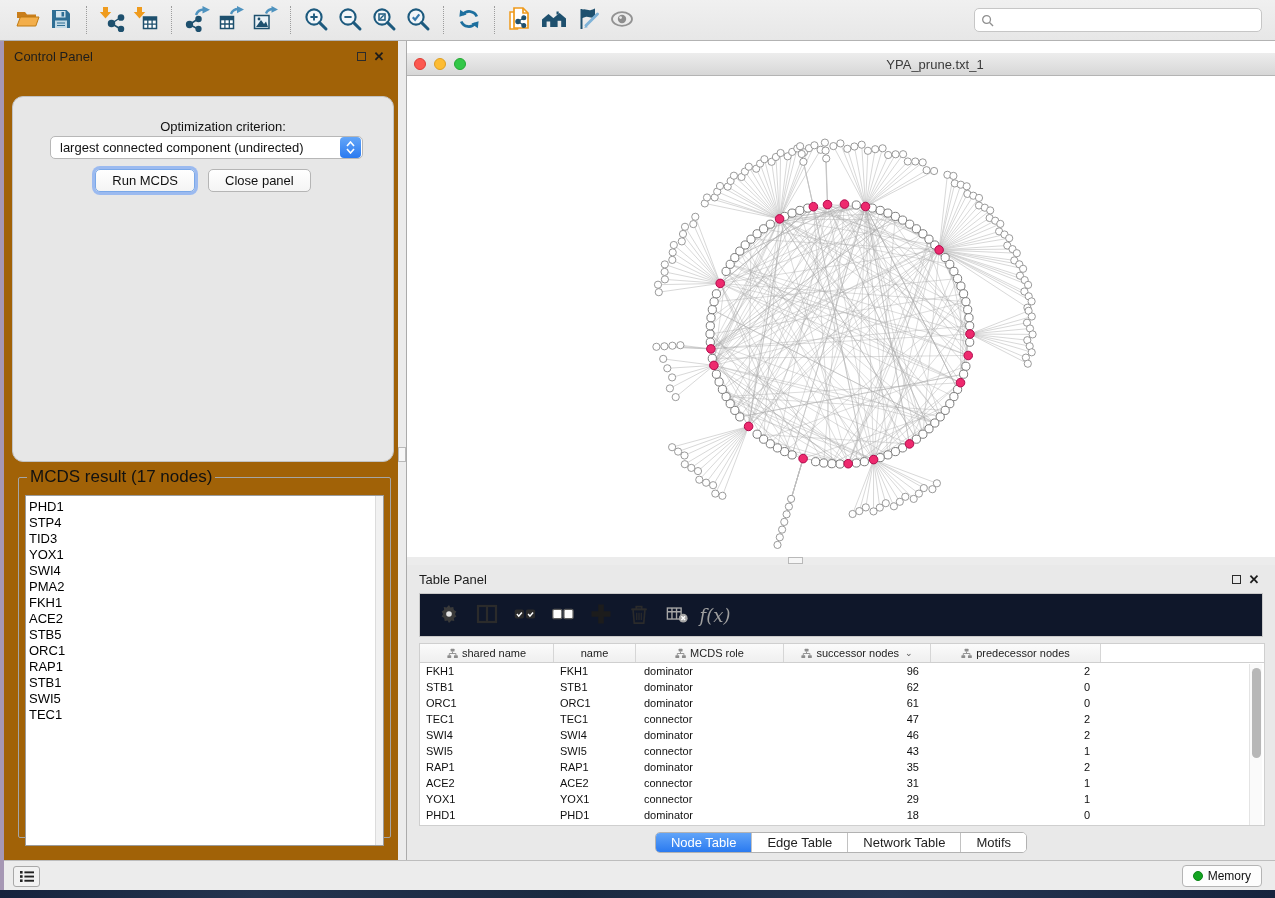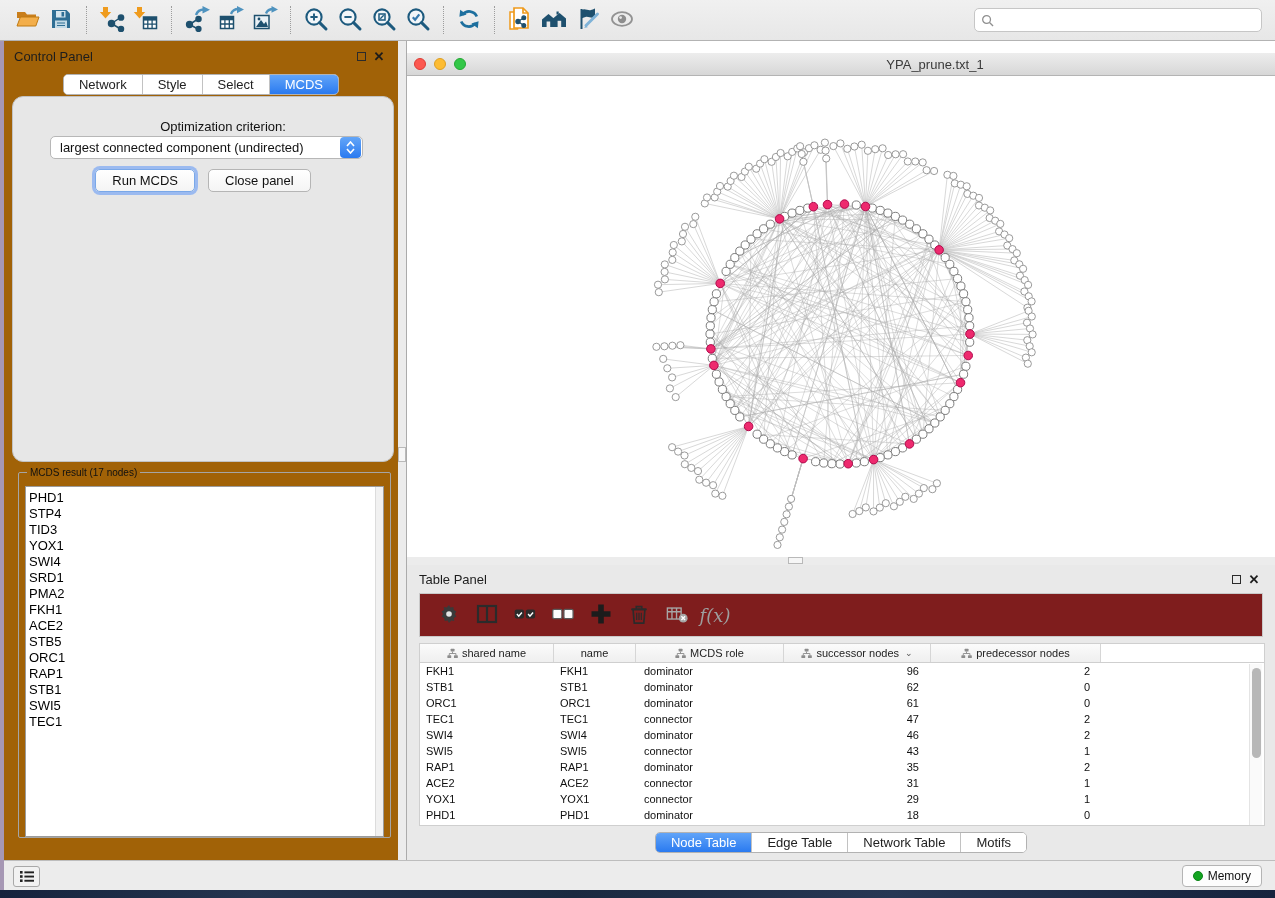--- a/index.html
+++ b/index.html
@@ -39,21 +39,21 @@
     border-radius:5px;display:flex;align-items:center;cursor:pointer;}
   .selectbox .sel-text{flex:1;font-size:13px;padding-left:9px;color:#111;white-space:nowrap;}
   .stepper{width:21px;height:21px;border-radius:4px;background:linear-gradient(180deg,#64a6f8,#2a7af0);margin-right:1px;
     display:flex;flex-direction:column;align-items:center;justify-content:center;gap:1px;flex:none;}
   .btnrow{position:absolute;left:0;top:72px;width:100%;display:flex;justify-content:center;gap:13px;}
   .pushbtn{height:23px;background:linear-gradient(#ffffff,#f4f4f4);border:1px solid #b5b5b5;border-radius:5px;
     font:13px "Liberation Sans",sans-serif;color:#111;padding:0 16px;cursor:pointer;}
   .pushbtn.focused{box-shadow:0 0 0 3px rgba(93,150,247,.55);border-color:#7aa8e8;}
   .mcds-fieldset{position:absolute;left:14px;top:426px;width:372px;height:371px;border:1px solid #a5a5a5;border-radius:2px;
     padding:8px 6px 6px 6px;}
-  .mcds-fieldset legend{font-size:10px;color:#111;padding:0 3px;margin-left:2px;margin-top:10px;}
+  .mcds-fieldset legend{font-size:17px;color:#111;padding:0 3px;margin-left:2px;margin-top:10px;}
   .mcds-list{width:359px;height:351px;background:#fff;border:1px solid #9b9b9b;overflow:hidden;position:relative;
     padding:3px 0 0 3px;font-size:13px;line-height:16px;color:#000;}
   .mcds-scroll{position:absolute;right:0;top:0;width:8px;height:100%;background:#f1f1f1;border-left:1px solid #dcdcdc;}
 
   .vsplitter{position:absolute;left:398px;top:41px;width:9px;height:819px;background:#ececec;border-right:1px solid #ababab;}
   .vsplitter .grip{position:absolute;left:0px;top:406px;width:8px;height:15px;background:#f6f6f6;border:1px solid #b9b9b9;}
   .hsplitter{position:absolute;left:407px;top:557px;width:868px;height:8px;background:#ececec;}
   .hsplitter .grip{position:absolute;left:381px;top:0px;width:15px;height:7px;background:#f6f6f6;border:1px solid #b9b9b9;}
 
   
@@ -64,21 +64,21 @@
   .light{width:12px;height:12px;border-radius:50%;}
   .light.red{background:#fc5850;border:1px solid #dd3d36;}
   .light.yellow{background:#fdbc33;border:1px solid #dd9f23;}
   .light.green{background:#33c748;border:1px solid #24a834;}
   .net-title{position:absolute;left:0;width:100%;text-align:center;font-size:13px;color:#3a3a3a;transform:translateX(94px);}
   .net-canvas{width:868px;height:493px;display:block;background:#fff;}
 
   
   .table-panel{position:absolute;left:407px;top:565px;width:868px;height:295px;background:#e9e9e9;}
   .tp-head{height:28px;display:flex;align-items:center;padding:0 12px;justify-content:center;}
-  .tp-toolbar{position:absolute;left:12px;top:28px;width:844px;height:44px;background:#7f1d1d;border:1px solid #c9c9c9;
+  .tp-toolbar{position:absolute;left:12px;top:28px;width:844px;height:44px;background:#0f172a;border:1px solid #c9c9c9;
     display:flex;align-items:center;padding-left:10px;}
   .ttbtn{background:none;border:none;width:38px;height:36px;display:flex;align-items:center;justify-content:center;cursor:pointer;}
   .ttbtn svg{width:22px;height:22px;}
   .ttbtn.disabled{cursor:default;}
   .fx-glyph{font:italic 18px "DejaVu Serif",serif;color:#9e9e9e;}
 
   .ntable{position:absolute;left:12px;top:78px;width:846px;height:183px;background:#fff;border:1px solid #cfcfcf;overflow:hidden;}
   .thead{display:flex;height:19px;background:linear-gradient(#fbfbfb,#efefef);border-bottom:1px solid #cfcfcf;font-size:11px;color:#222;}
   .th{display:flex;align-items:center;justify-content:center;gap:4px;border-right:1px solid #d6d6d6;height:100%;cursor:pointer;}
   .th svg.tree{width:11px;height:11px;flex:none;}
@@ -272,28 +272,20 @@
 <div class="control-panel">
   <div class="panel-head">
     <span class="panel-title">Control Panel</span>
     <button class="wbtn">
         <span class="float-glyph"></span>
       </button>
     <button class="wbtn">
         <span class="close-glyph">✕</span>
       </button>
   </div>
-  <div class="cp-tabs">
-      <div class="seg" id="cp-seg">
-        <button class="segbtn">Network</button>
-        <button class="segbtn">Style</button>
-        <button class="segbtn">Select</button>
-        <button class="segbtn active">MCDS</button>
-      </div>
-    </div>
   <div class="cp-inner">
     <div class="crit-label">Optimization criterion:</div>
     <div class="selectbox">
       <span class="sel-text">largest connected component (undirected)</span>
       <span class="stepper">
         <svg width="9" height="6" viewBox="0 0 9 6">
             <path d="M1 5l3.5-4L8 5" fill="none" stroke="#fff" stroke-width="1.6"></path>
           </svg>
         <svg width="9" height="6" viewBox="0 0 9 6">
             <path d="M1 1l3.5 4L8 1" fill="none" stroke="#fff" stroke-width="1.6"></path>
@@ -307,21 +299,20 @@
   </div>
   <fieldset class="mcds-fieldset">
     <legend>MCDS result (17 nodes)</legend>
     <div class="mcds-list" id="mcds-list">
       <div class="mcds-scroll"></div>
     <div>PHD1</div>
         <div>STP4</div>
         <div>TID3</div>
         <div>YOX1</div>
         <div>SWI4</div>
-        <div>SRD1</div>
         <div>PMA2</div>
         <div>FKH1</div>
         <div>ACE2</div>
         <div>STB5</div>
         <div>ORC1</div>
         <div>RAP1</div>
         <div>STB1</div>
         <div>SWI5</div>
         <div>TEC1</div>
       </div>

